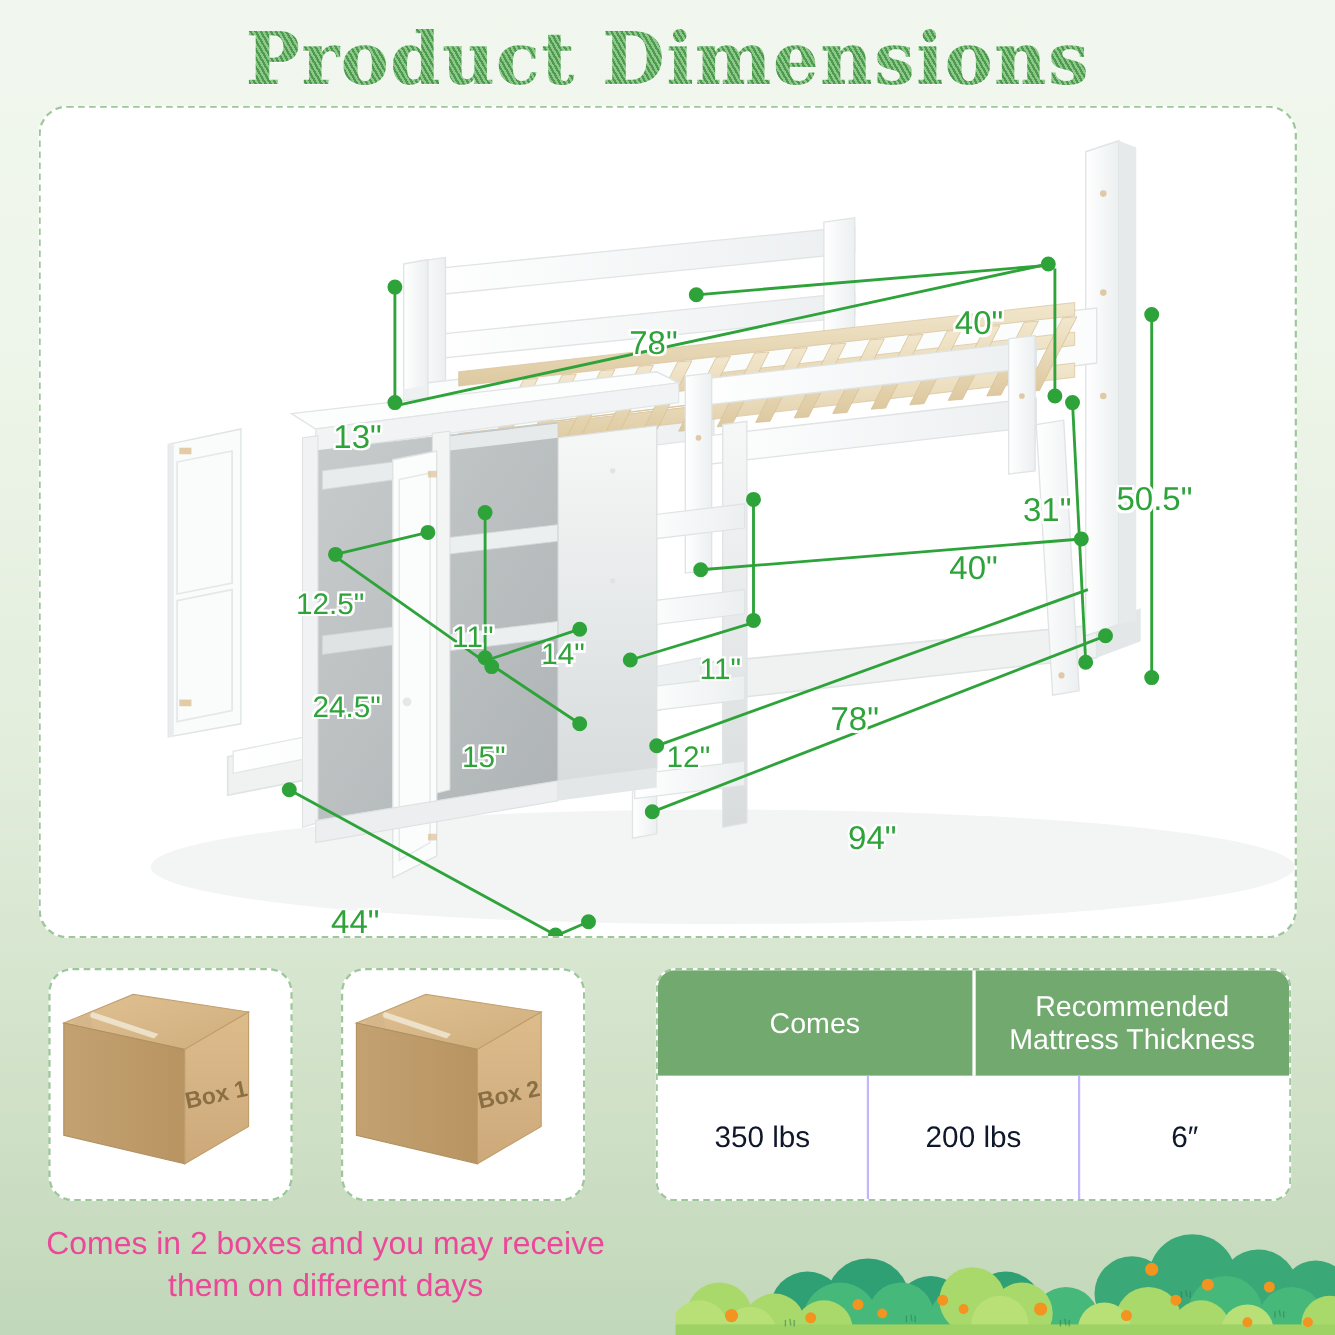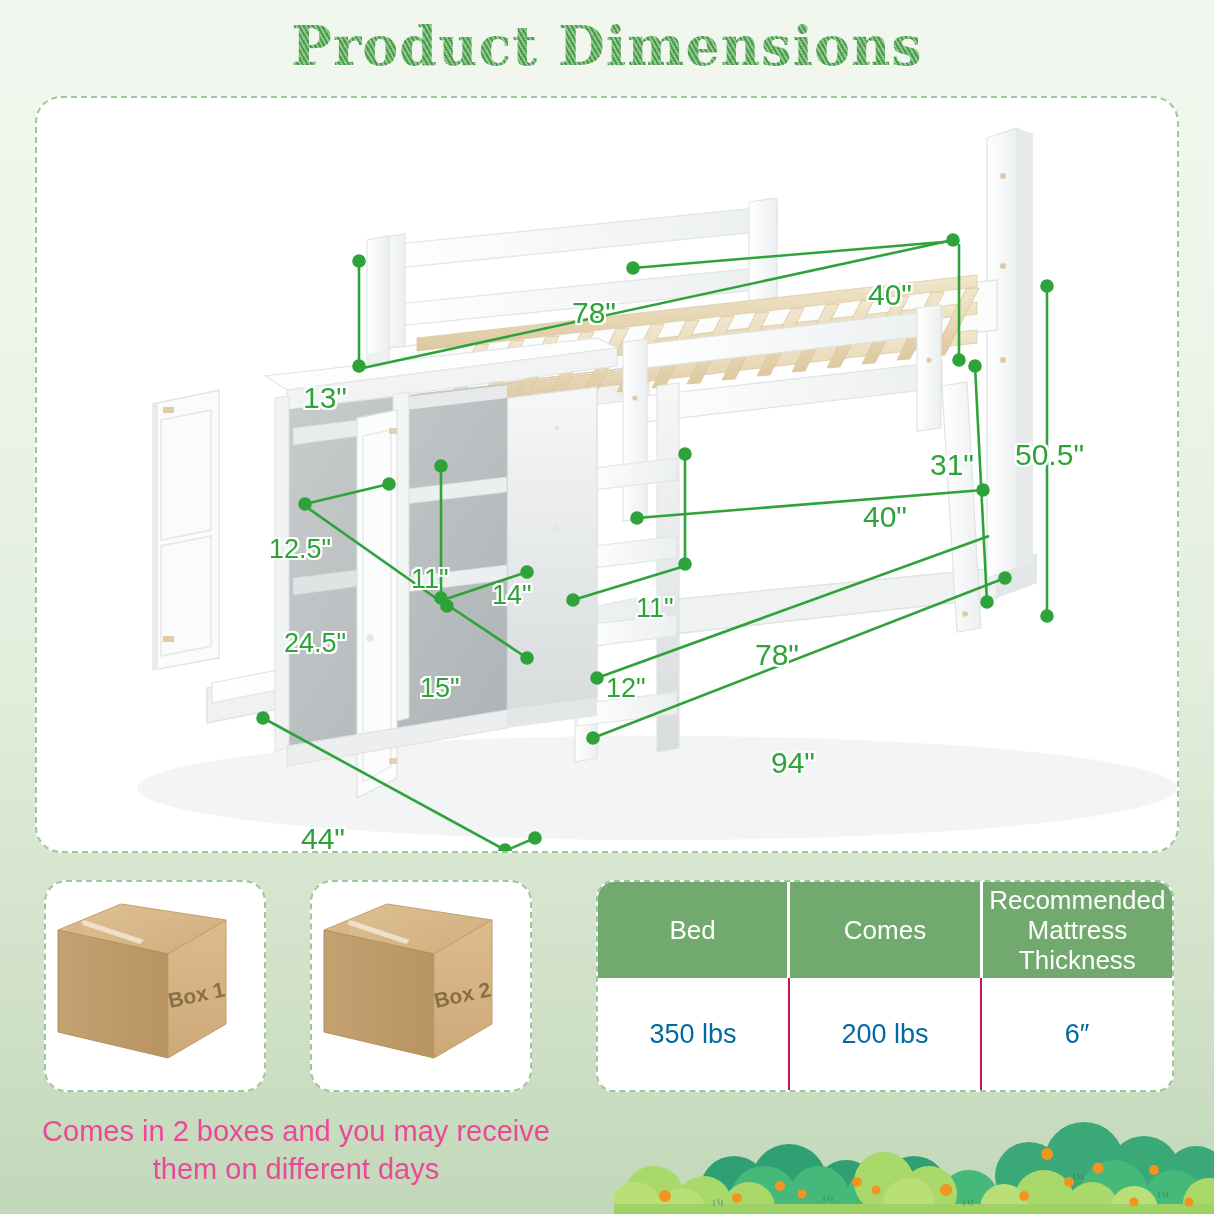--- a/index.html
+++ b/index.html
@@ -6,21 +6,21 @@
   body{
     width:1214px;height:1214px;overflow:hidden;position:relative;
     font-family:"Liberation Sans",sans-serif;
     background:linear-gradient(to bottom,#f1f7ee 0%,#eef5ea 25%,#e3eedd 55%,#d3e3cb 78%,#c2d8ba 100%);
   }
   .stage{position:absolute;inset:0;}
 
   
   .title{
     position:absolute;left:0;top:14px;width:100%;text-align:center;
-    font-family:"DejaVu Serif",serif;font-weight:bold;font-size:54px;
+    font-family:"DejaVu Serif",serif;font-weight:bold;font-size:66px;
     letter-spacing:1px;
     color:#64ad62;
     background-image:repeating-linear-gradient(60deg,#4e9b50 0 2px,#8ec98c 2px 4px);
     -webkit-background-clip:text;background-clip:text;
     -webkit-text-fill-color:transparent;
     text-shadow:0 0 0 rgba(0,0,0,0);
     filter:drop-shadow(0 1px 0 #ffffff);
   }
 
   
@@ -66,22 +66,22 @@
   }
   .trow{display:flex;}
   .trow.head{height:96px;background:#72a96f;}
   .trow.body{height:112px;background:#fff;}
   .cell{
     flex:1 1 0;display:flex;align-items:center;justify-content:center;
     text-align:center;box-sizing:border-box;padding:4px 6px;
   }
   .trow.head .cell{color:#fff;font-size:26px;line-height:30px;}
   .trow.head .cell+.cell{border-left:3px solid #fff;}
-  .trow.body .cell{color:#0369a1;font-size:27px;}
-  .trow.body .cell+.cell{border-left:2px solid #be185d;}
+  .trow.body .cell{color:#0f172a;font-size:27px;}
+  .trow.body .cell+.cell{border-left:2px solid #c4b5fd;}
 
   
   .foliage{position:absolute;right:0;bottom:0;width:600px;height:110px;}
 </style>
 </head>
 <body>
 
 <div class="stage">
 
   <div class="title">Product Dimensions</div>
@@ -348,21 +348,20 @@
       <polygon points="12,48 122,72 122,176 12,150" fill="url(#bx1s)" stroke="#b1905f" stroke-width="1"></polygon>
       <polygon points="122,72 180,38 180,142 122,176" fill="url(#bx1f)" stroke="#bf9c6b" stroke-width="1"></polygon>
       <text x="152" y="120" fill="#8a6f45" font-family="Liberation Sans, sans-serif" font-size="21" font-weight="bold" text-anchor="middle" transform="rotate(-12 152 120)">Box 2</text>
     </svg>
   </div>
 
   <div class="caption">Comes in 2 boxes and you may receive them on different days</div>
 
   <div class="tablecard">
     <div class="trow head">
-      <div class="cell">Bed</div>
       <div class="cell">Comes</div>
       <div class="cell">Recommended Mattress Thickness</div>
     </div>
     <div class="trow body">
       <div class="cell">350 lbs</div>
       <div class="cell">200 lbs</div>
       <div class="cell">6″</div>
     </div>
   </div>
 

